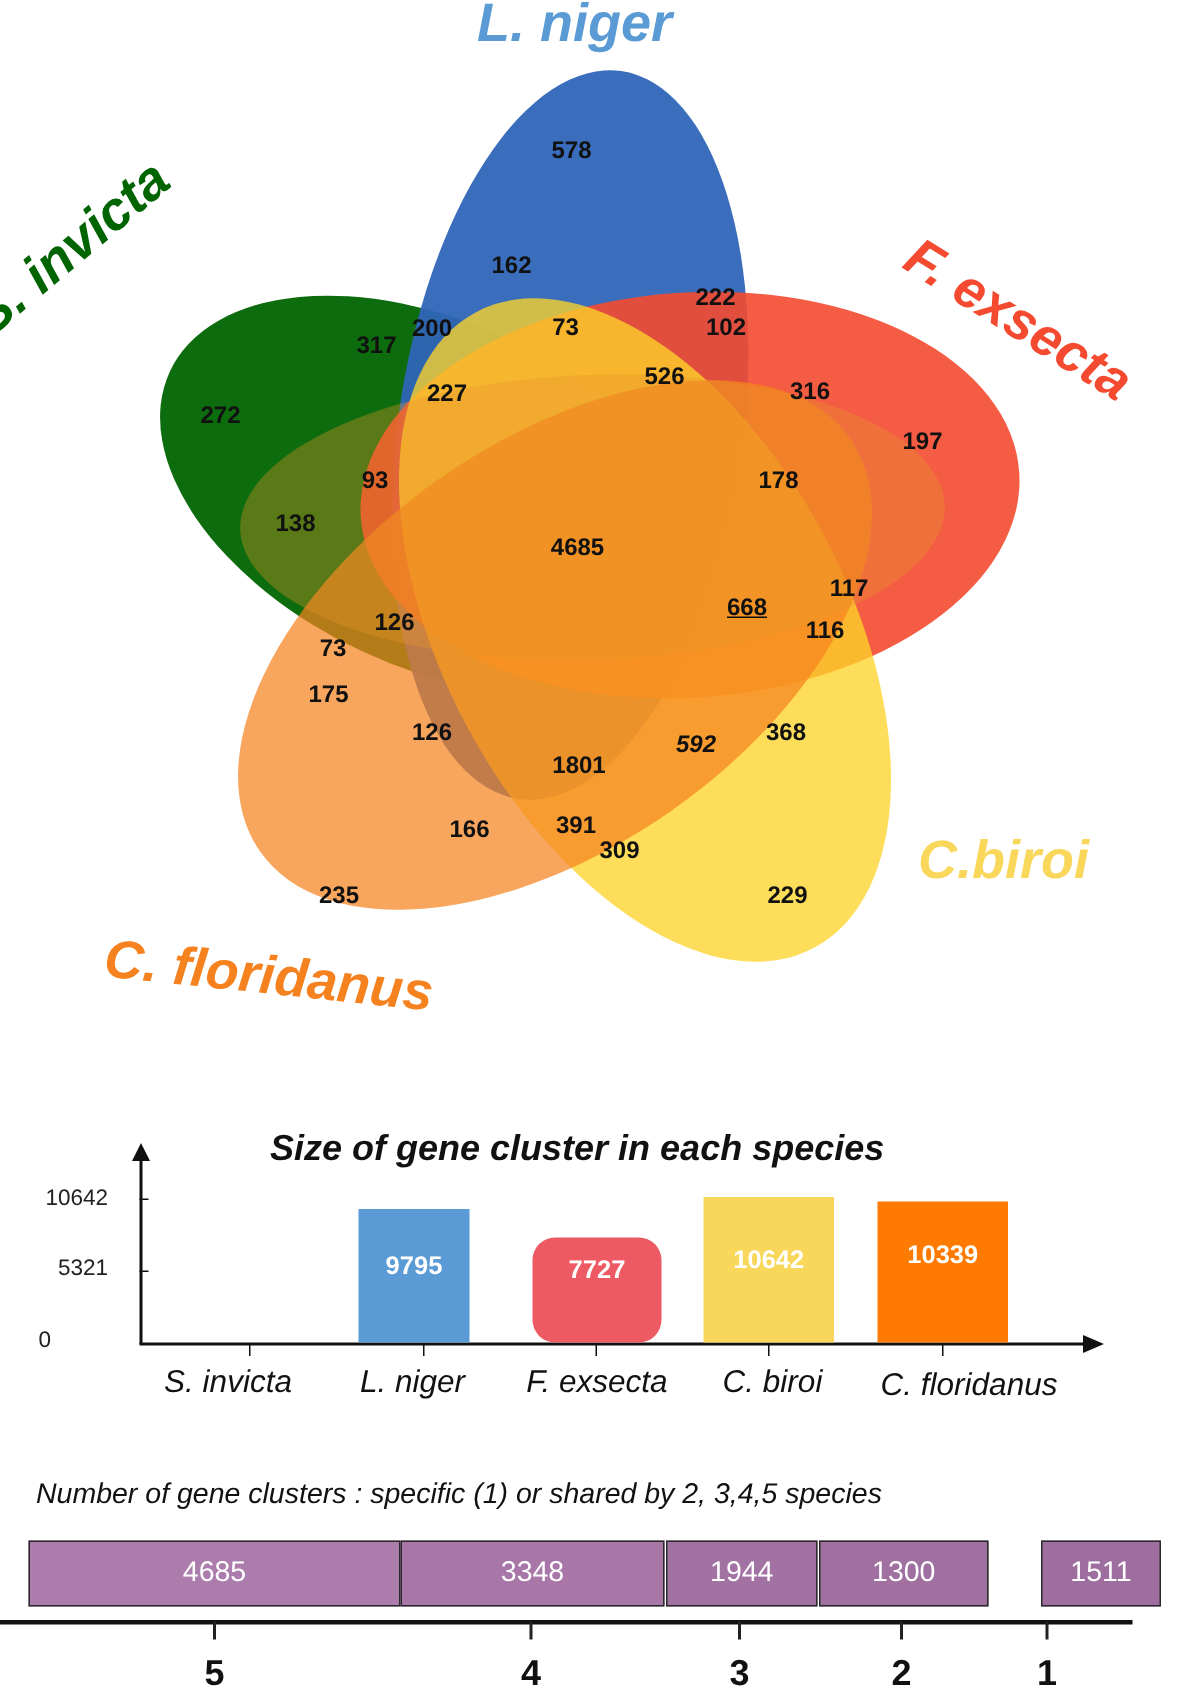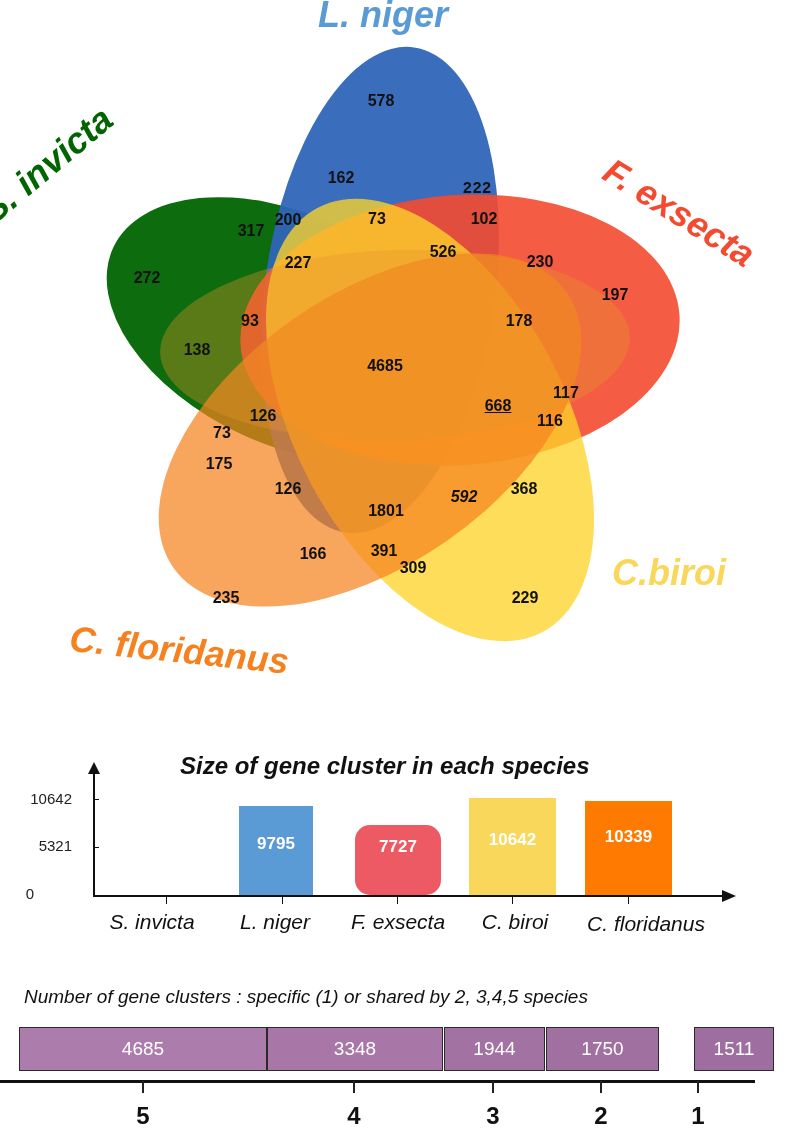--- a/index.html
+++ b/index.html
@@ -41,28 +41,28 @@
   <div class="species-label" style="left:618px;top:150px;color:#f44a30;transform:rotate(32deg);transform-origin:left top;">F. exsecta</div>
   <div class="species-label" style="left:612px;top:552px;color:#f8d75a;">C.biroi</div>
   <div class="species-label" style="left:72px;top:618px;color:#f5821f;transform:rotate(6deg);transform-origin:left top;">C. floridanus</div>
 
   <div class="venn-num" style="left:147px;top:278px;">272</div>
   <div class="venn-num" style="left:381px;top:101px;">578</div>
   <div class="venn-num" style="left:615px;top:295px;">197</div>
   <div class="venn-num" style="left:525px;top:598px;">229</div>
   <div class="venn-num" style="left:226px;top:598px;">235</div>
   <div class="venn-num" style="left:341px;top:178px;">162</div>
-  <div class="venn-num" style="left:477px;top:189px;font-family:Liberation Mono, monospace;">222</div>
+  <div class="venn-num" style="left:477px;top:199px;">222</div>
   <div class="venn-num" style="left:484px;top:219px;">102</div>
   <div class="venn-num" style="left:288px;top:220px;">200</div>
   <div class="venn-num" style="left:251px;top:231px;">317</div>
   <div class="venn-num" style="left:377px;top:219px;">73</div>
   <div class="venn-num" style="left:298px;top:263px;">227</div>
   <div class="venn-num" style="left:443px;top:252px;">526</div>
-  <div class="venn-num" style="left:540px;top:262px;">230</div>
+  <div class="venn-num" style="left:540px;top:262px;">316</div>
   <div class="venn-num" style="left:250px;top:321px;">93</div>
   <div class="venn-num" style="left:519px;top:321px;">178</div>
   <div class="venn-num" style="left:197px;top:350px;">138</div>
   <div class="venn-num" style="left:385px;top:366px;">4685</div>
   <div class="venn-num" style="left:566px;top:393px;">117</div>
   <div class="venn-num" style="left:498px;top:406px;text-decoration:underline;">668</div>
   <div class="venn-num" style="left:550px;top:421px;">116</div>
   <div class="venn-num" style="left:263px;top:416px;">126</div>
   <div class="venn-num" style="left:222px;top:433px;">73</div>
   <div class="venn-num" style="left:219px;top:464px;">175</div>
@@ -120,21 +120,21 @@
 <div class="seg" style="left:19px;width:248px;background:#ac7dac;">
   <span>4685</span>
 </div>
 <div class="seg" style="left:267px;width:176px;background:#a877a8;">
   <span>3348</span>
 </div>
 <div class="seg" style="left:444px;width:101px;background:#a272a3;">
   <span>1944</span>
 </div>
 <div class="seg" style="left:546px;width:113px;background:#a070a1;">
-  <span>1750</span>
+  <span>1300</span>
 </div>
 <div class="seg" style="left:659px;width:80px;background:#9e6ea0;margin-left:35px;">
   <span>1511</span>
 </div>
 
 <div class="abs" style="left:0;top:1080px;width:755px;height:3px;background:#111;"></div>
 <div class="seg-tick" style="left:142px;"></div>
 <div class="seg-tick" style="left:353px;"></div>
 <div class="seg-tick" style="left:492px;"></div>
 <div class="seg-tick" style="left:600px;"></div>

